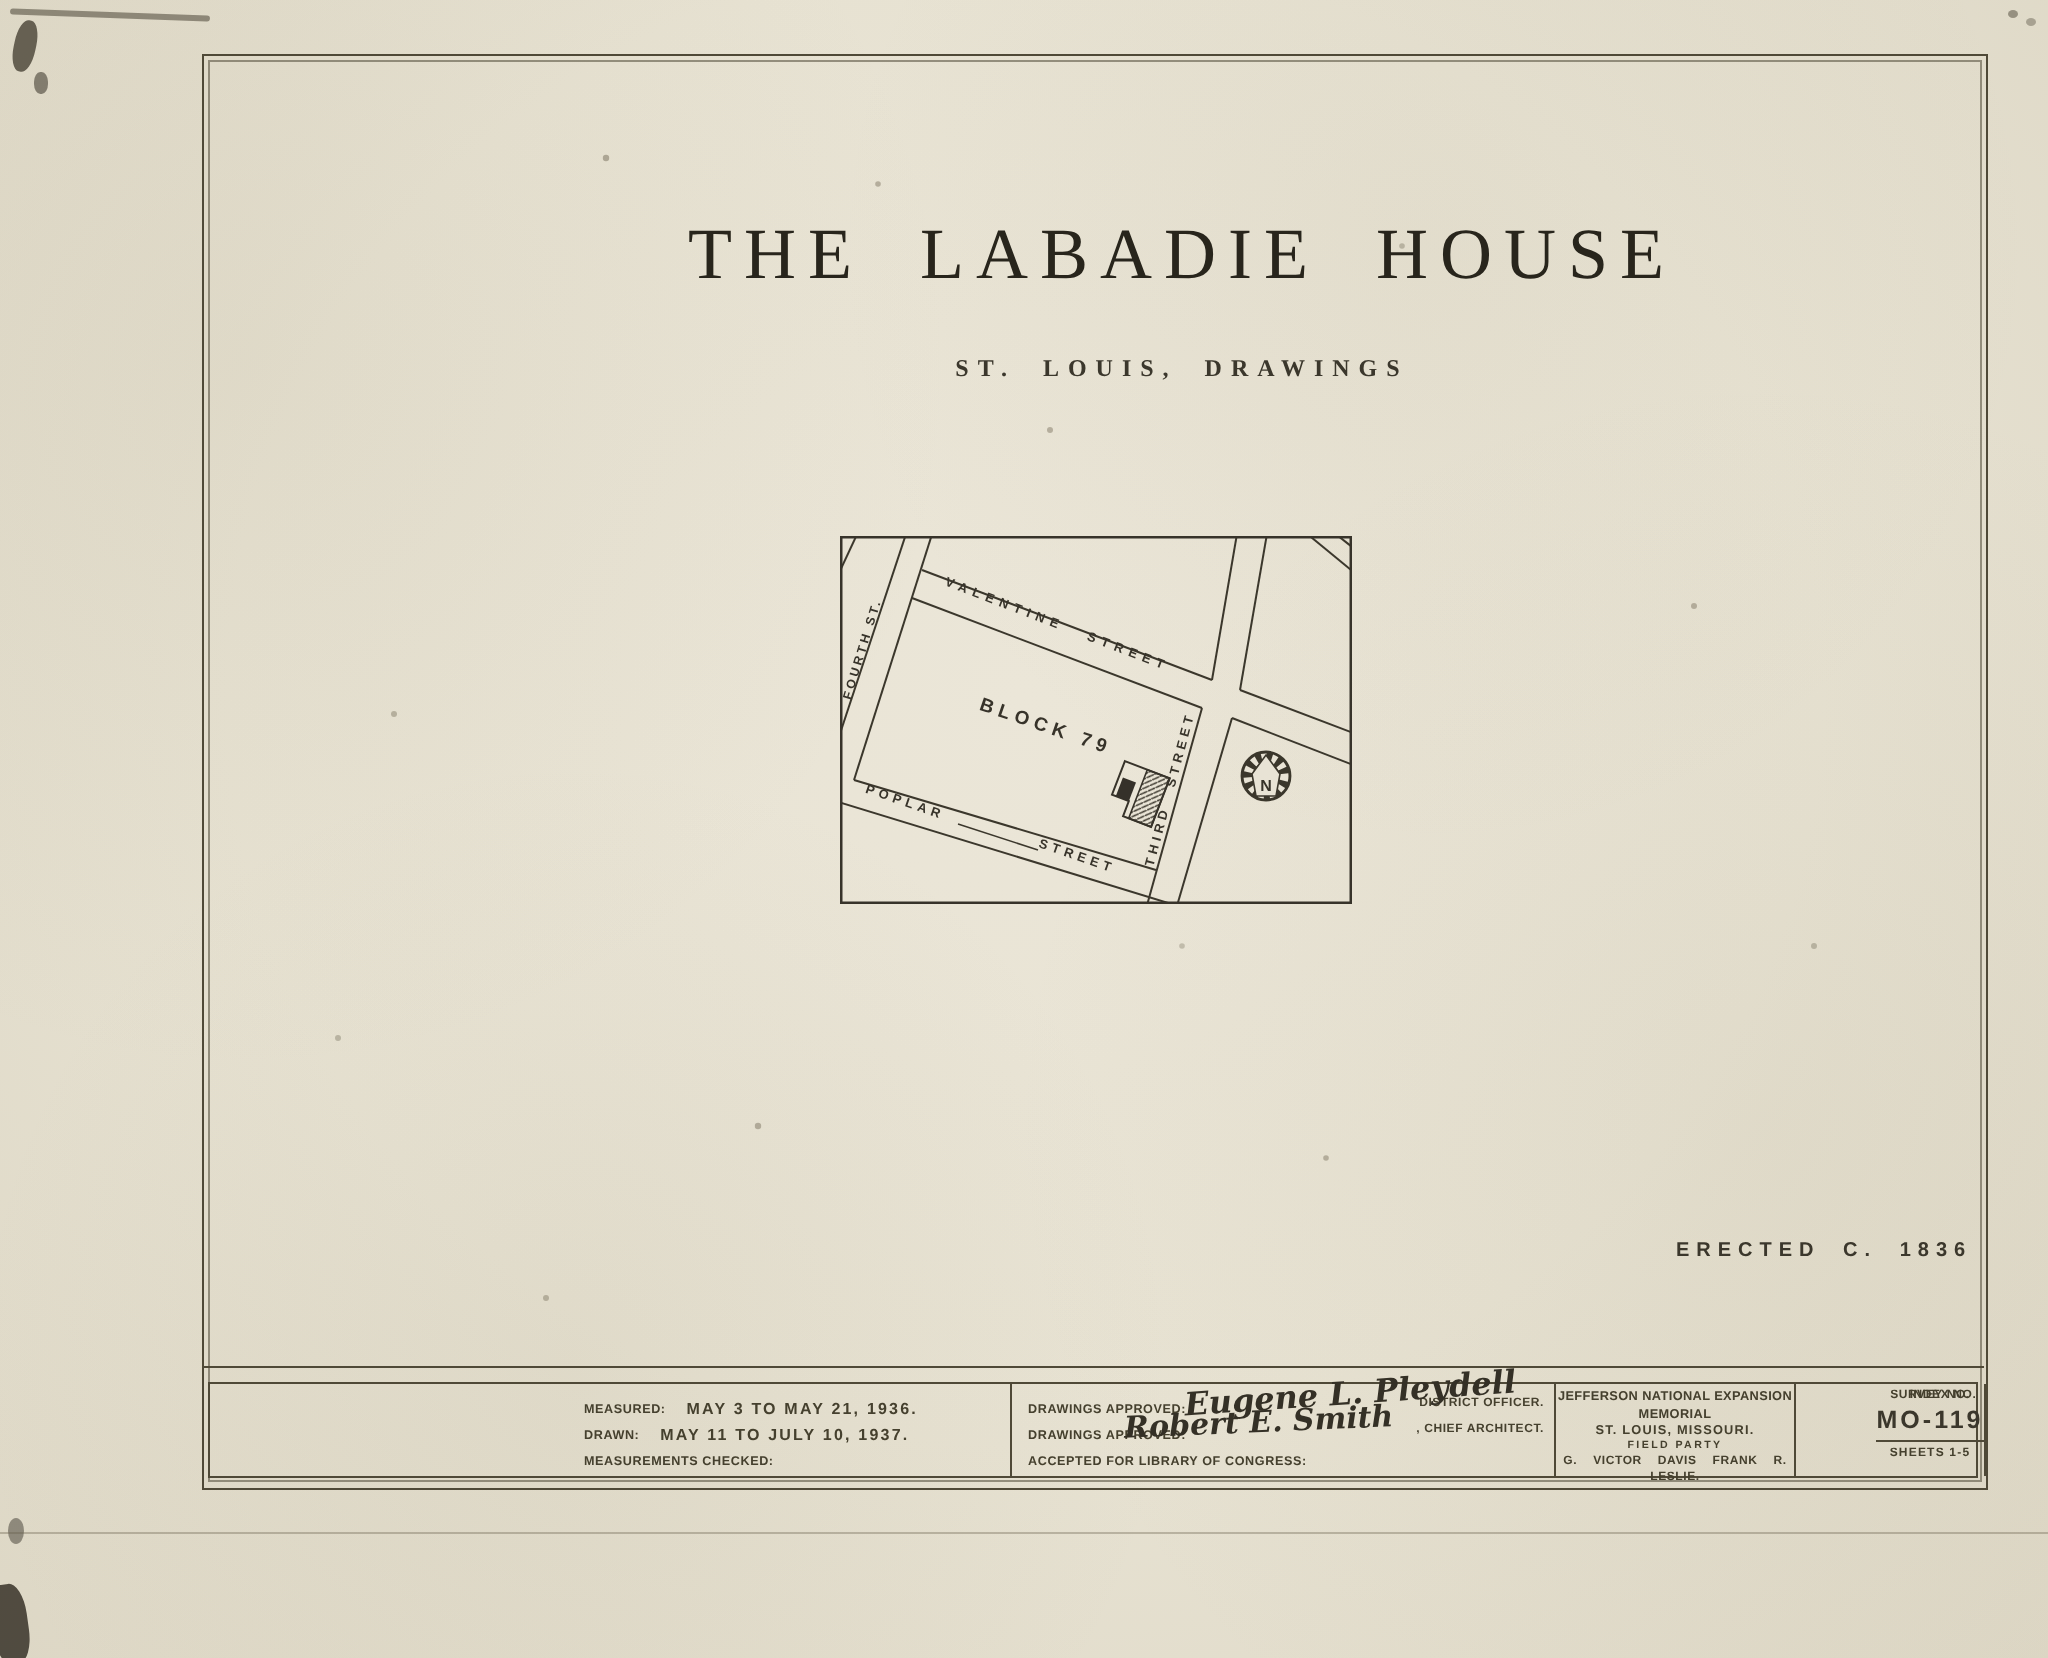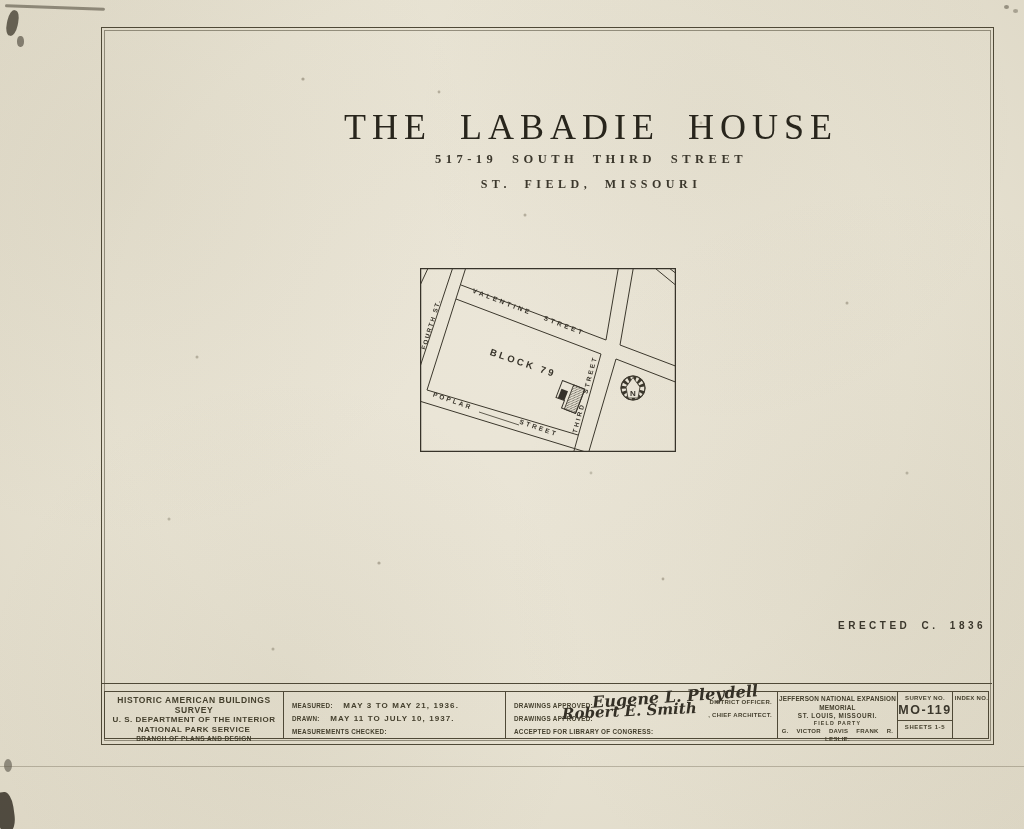--- a/index.html
+++ b/index.html
@@ -30,21 +30,21 @@
   .map-box{left:420px;top:268px;width:256px;height:184px;}
 
   
   .tb-topline{left:101px;top:683px;width:891px;height:0;border-top:1.2px solid #4f4937;}
   .tb{left:104px;top:691px;width:885px;height:48px;border:1px solid #4f4937;box-sizing:border-box;font-weight:700;color:#45402e;}
   .tb .cell{position:absolute;top:0;height:46px;box-sizing:border-box;border-right:1px solid #4f4937;}
   .tb .c1{left:0;width:179px;text-align:center;padding-top:3px;}
   .tb .c2{left:179px;width:222px;padding:4px 0 0 8px;}
   .tb .c3{left:401px;width:272px;padding:4px 0 0 8px;}
   .tb .c4{left:673px;width:120px;text-align:center;padding-top:3px;}
-  .tb .c5{left:793px;width:55px;text-align:center;}
+  .tb .c5{left:833px;width:55px;text-align:center;}
   .tb .c6{left:848px;width:37px;border-right:none;text-align:center;}
   .t85{font-size:8.5px;letter-spacing:.6px;line-height:10px;}
   .t80{font-size:8px;letter-spacing:.5px;line-height:10px;}
   .t65{font-size:6.5px;letter-spacing:.4px;line-height:8px;}
   .row{position:relative;height:13px;white-space:nowrap;}
   .lbl{font-size:6.3px;letter-spacing:.3px;vertical-align:middle;}
   .val{font-size:8px;letter-spacing:1.1px;margin-left:6px;vertical-align:middle;}
   .rt{position:absolute;right:5px;top:3px;font-size:6px;letter-spacing:.3px;}
   .sig{position:absolute;font-family:"DejaVu Serif",serif;font-style:italic;color:#343026;white-space:nowrap;}
   .sig1{left:86px;top:-5px;font-size:16px;transform:rotate(-4deg);}
@@ -87,22 +87,21 @@
   <div class="abs a4"></div>
   <div class="abs a5"></div>
   <div class="abs a6"></div>
   <div class="abs a7"></div>
   <div class="abs speckles"></div>
 
   <div class="abs frame-outer"></div>
   <div class="abs frame-inner"></div>
 
   <div class="abs hdr title">THE LABADIE HOUSE</div>
-  <div class="abs hdr subtitle">517-19 SOUTH THIRD STREET</div>
-  <div class="abs hdr location">ST. FIELD, MISSOURI</div>
+  <div class="abs hdr location">ST. LOUIS, DRAWINGS</div>
 
   <div class="abs map-box">
     <svg width="256" height="184" viewBox="0 0 256 184">
       <defs>
         <pattern id="hatch" patternUnits="userSpaceOnUse" width="3" height="3">
           <path d="M0,3 L3,0" stroke="#37332a" stroke-width="0.7"></path>
         </pattern>
       </defs>
       <g stroke="#3b372c" stroke-width="1" fill="none">
 
@@ -151,26 +150,20 @@
 
       <rect x="0.6" y="0.6" width="254.8" height="182.8" fill="none" stroke="#37332a" stroke-width="1.3"></rect>
     </svg>
   </div>
 
   <div class="abs erected">ERECTED C. 1836</div>
 
   <div class="abs tb-topline"></div>
   <div class="abs tb">
 
-    <div class="cell c1">
-      <div class="t85">HISTORIC AMERICAN BUILDINGS SURVEY</div>
-      <div class="t80">U. S. DEPARTMENT OF THE INTERIOR</div>
-      <div class="t80">NATIONAL PARK SERVICE</div>
-      <div class="t65">BRANCH OF PLANS AND DESIGN</div>
-    </div>
 
     <div class="cell c2">
       <div class="row">
         <span class="lbl">MEASURED:</span>
         <span class="val">MAY 3  TO  MAY 21, 1936.</span>
       </div>
       <div class="row">
         <span class="lbl">DRAWN:</span>
         <span class="val">MAY 11  TO  JULY 10, 1937.</span>
       </div>

